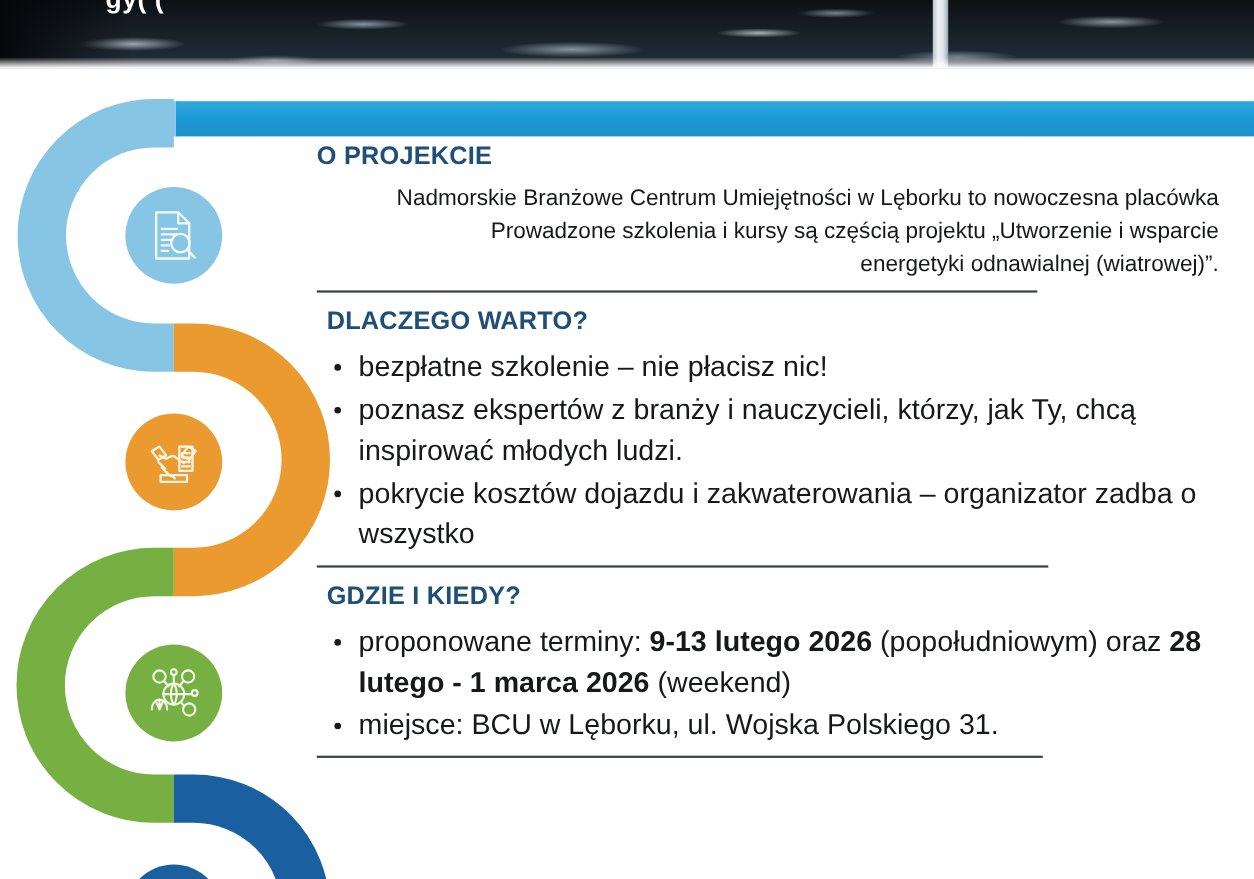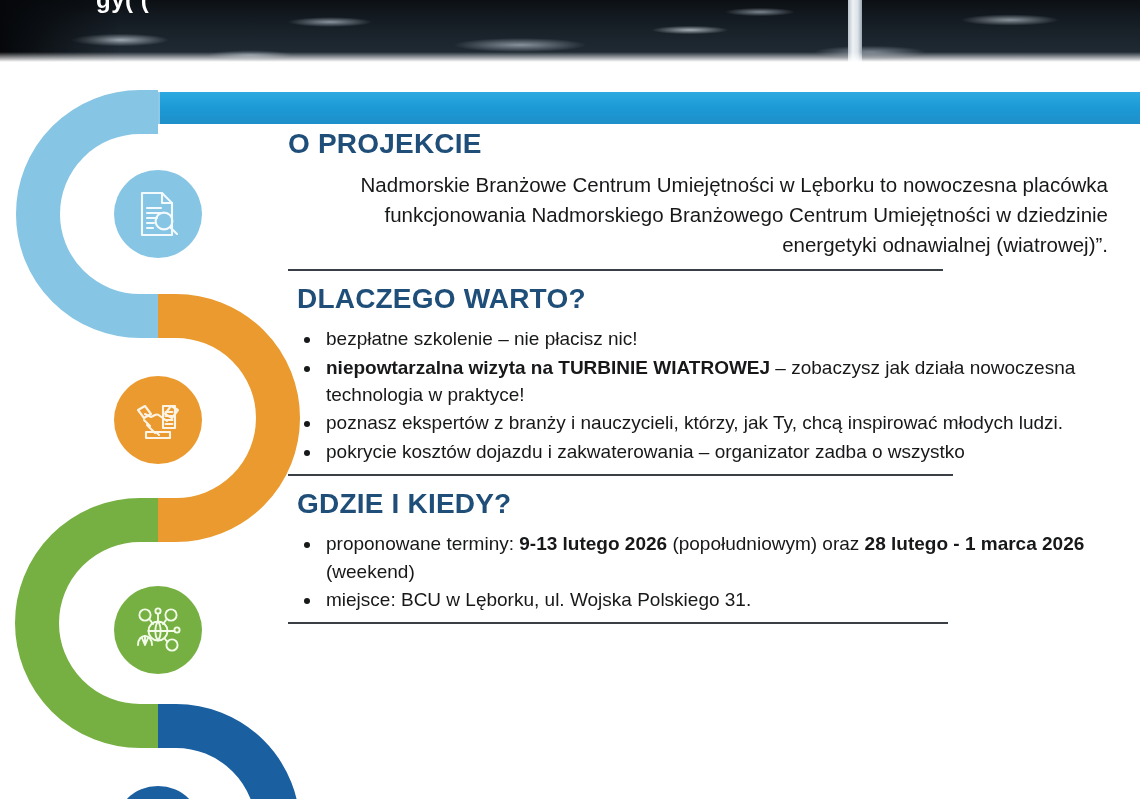--- a/index.html
+++ b/index.html
@@ -68,41 +68,41 @@
   .node-4{left:114px;top:786px;background:#1a5fa0;}
   .node svg{display:block;}
   
   .content{
     position:absolute;left:288px;top:128px;width:820px;
     color:#1a1a1a;
   }
   .sec-title{
     color:#1f4e79;
     font-weight:700;
-    font-size:28px;
+    font-size:23px;
     letter-spacing:.2px;
     margin:0 0 10px 0;
   }
   .sec-title.indent{margin-left:9px;}
   .para{
     font-size:20.5px;line-height:1.47;margin:0;
     color:#17181a;
     text-align:right;
   }
   .rule{
     height:2px;background:#3a3f45;margin:9px 0 12px 0;
   }
   .rule.r1{width:655px;}
   .rule.r2{width:665px;}
   .rule.r3{width:660px;}
   ul.bullets{
     margin:0;padding:0 0 0 38px;list-style:none;
   }
   ul.bullets li{
-    font-size:19px;line-height:1.44;
+    font-size:26px;line-height:1.44;
     position:relative;margin:0 0 1px 0;
     color:#17181a;
   }
   ul.bullets li::before{
     content:"";position:absolute;left:-22px;top:.62em;
     width:6px;height:6px;border-radius:50%;background:#17181a;
   }
   .b{font-weight:700;}
 </style>
 </head>
@@ -183,36 +183,33 @@
 
 <div class="node node-4">
   <span></span>
 </div>
 
 <div class="content">
 
   <section>
     <h2 class="sec-title">O PROJEKCIE</h2>
     <p class="para">Nadmorskie Branżowe Centrum Umiejętności w Lęborku to nowoczesna placówka</p>
-    <p class="para">funkcjonowania Nadmorskiego Branżowego Centrum Umiejętności w dziedzinie</p>
+    <p class="para">Prowadzone szkolenia i kursy są częścią projektu „Utworzenie i wsparcie</p>
     <p class="para">energetyki odnawialnej (wiatrowej)”.</p>
   </section>
 
   <div class="rule r1"></div>
 
   <section>
     <h2 class="sec-title indent">DLACZEGO WARTO?</h2>
     <ul class="bullets">
       <li>
         <span>bezpłatne szkolenie – nie płacisz nic!</span>
       </li>
       <li>
-        <span class="b">niepowtarzalna wizyta na TURBINIE WIATROWEJ</span><span> – zobaczysz jak działa nowoczesna technologia w praktyce!</span>
-      </li>
-      <li>
         <span>poznasz ekspertów z branży i nauczycieli, którzy, jak Ty, chcą inspirować  młodych ludzi.</span>
       </li>
       <li>
         <span>pokrycie kosztów dojazdu i zakwaterowania – organizator zadba o wszystko</span>
       </li>
     </ul>
   </section>
 
   <div class="rule r2"></div>
 

